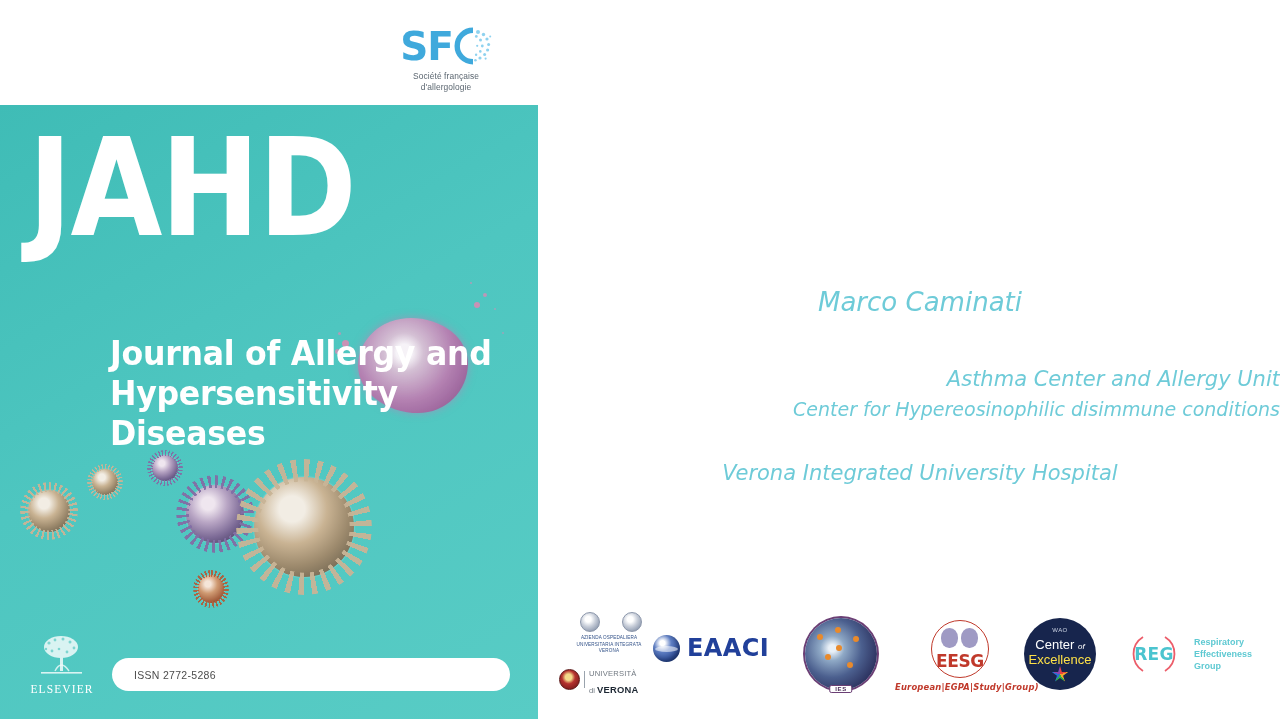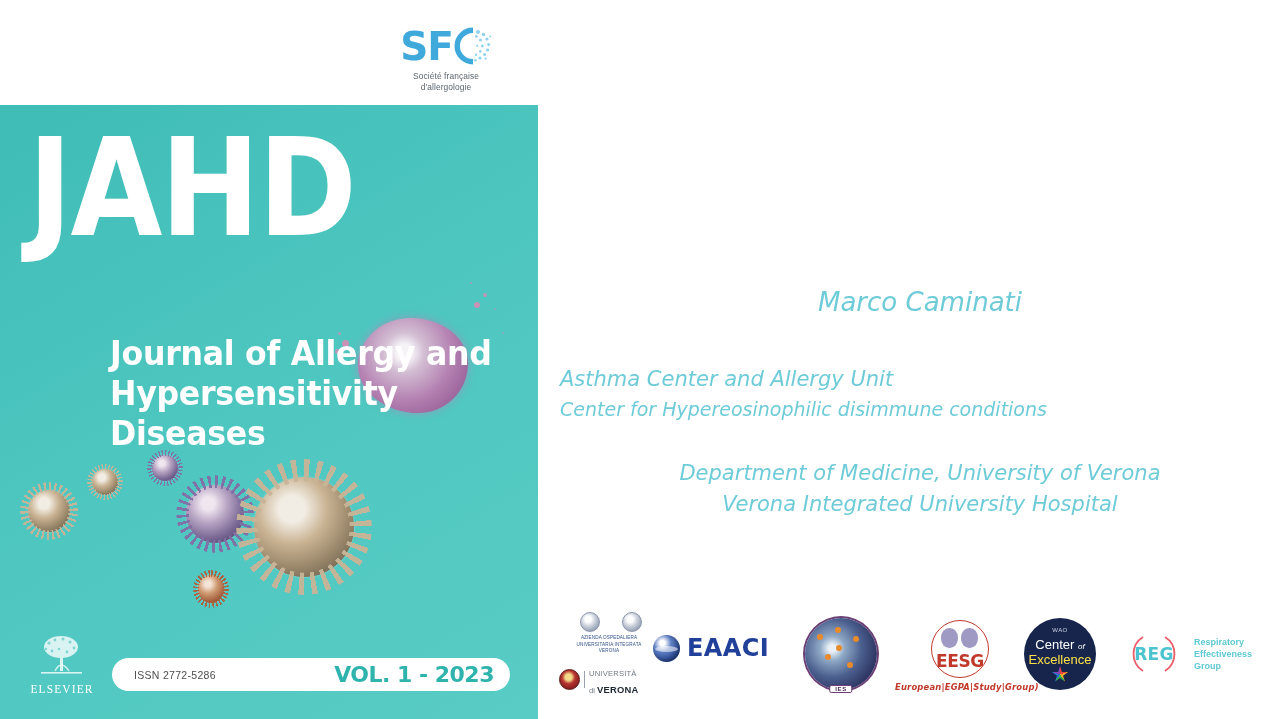--- a/index.html
+++ b/index.html
@@ -234,21 +234,21 @@
     font-family: "DejaVu Sans", sans-serif;
     font-style: italic;
     font-size: 26px;
     color: #6ECBD8;
   }
   #affil-block-1 {
     position: absolute;
     left: 0;
     top: 364px;
     width: 720px;
-    text-align: left;
+    text-align: right;
     color: #6ECBD8;
     font-family: "DejaVu Sans", sans-serif;
     font-style: italic;
   }
   #affil-block-2 {
     position: absolute;
     left: 0;
     top: 458px;
     width: 720px;
     text-align: center;
@@ -482,36 +482,34 @@
             <circle cx="32" cy="19" r="1.4"></circle>
           <circle cx="11" cy="16" r="1.2"></circle>
         </g>
         <path d="M20 38 Q26 26 34 38" fill="none" stroke="#ffffff" stroke-width="1.4" opacity=".8"></path>
       </svg>
       <div id="elsevier-word">ELSEVIER</div>
     </div>
 
     <div id="issn-pill">
       <span id="issn-text">ISSN 2772-5286</span>
-      <span id="vol-text">VOL. 1 - 2023</span>
     </div>
   </div>
 
   <div id="right">
 
 
     <div id="speaker">Marco Caminati</div>
 
     <div id="affil-block-1">
       <div class="affil-lg">Asthma Center and Allergy Unit</div>
       <div class="affil-md">Center for Hypereosinophilic disimmune conditions</div>
     </div>
 
     <div id="affil-block-2">
-      <div class="affil-lg">Department of Medicine, University of Verona</div>
       <div class="affil-lg">Verona Integrated University Hospital</div>
     </div>
   </div>
 
   <div id="logo-strip">
 
     <div class="logo-slot" id="logo-eaaci">
       <span class="eaaci-globe"></span>
       <span class="eaaci-word">EAACI</span>
     </div>

